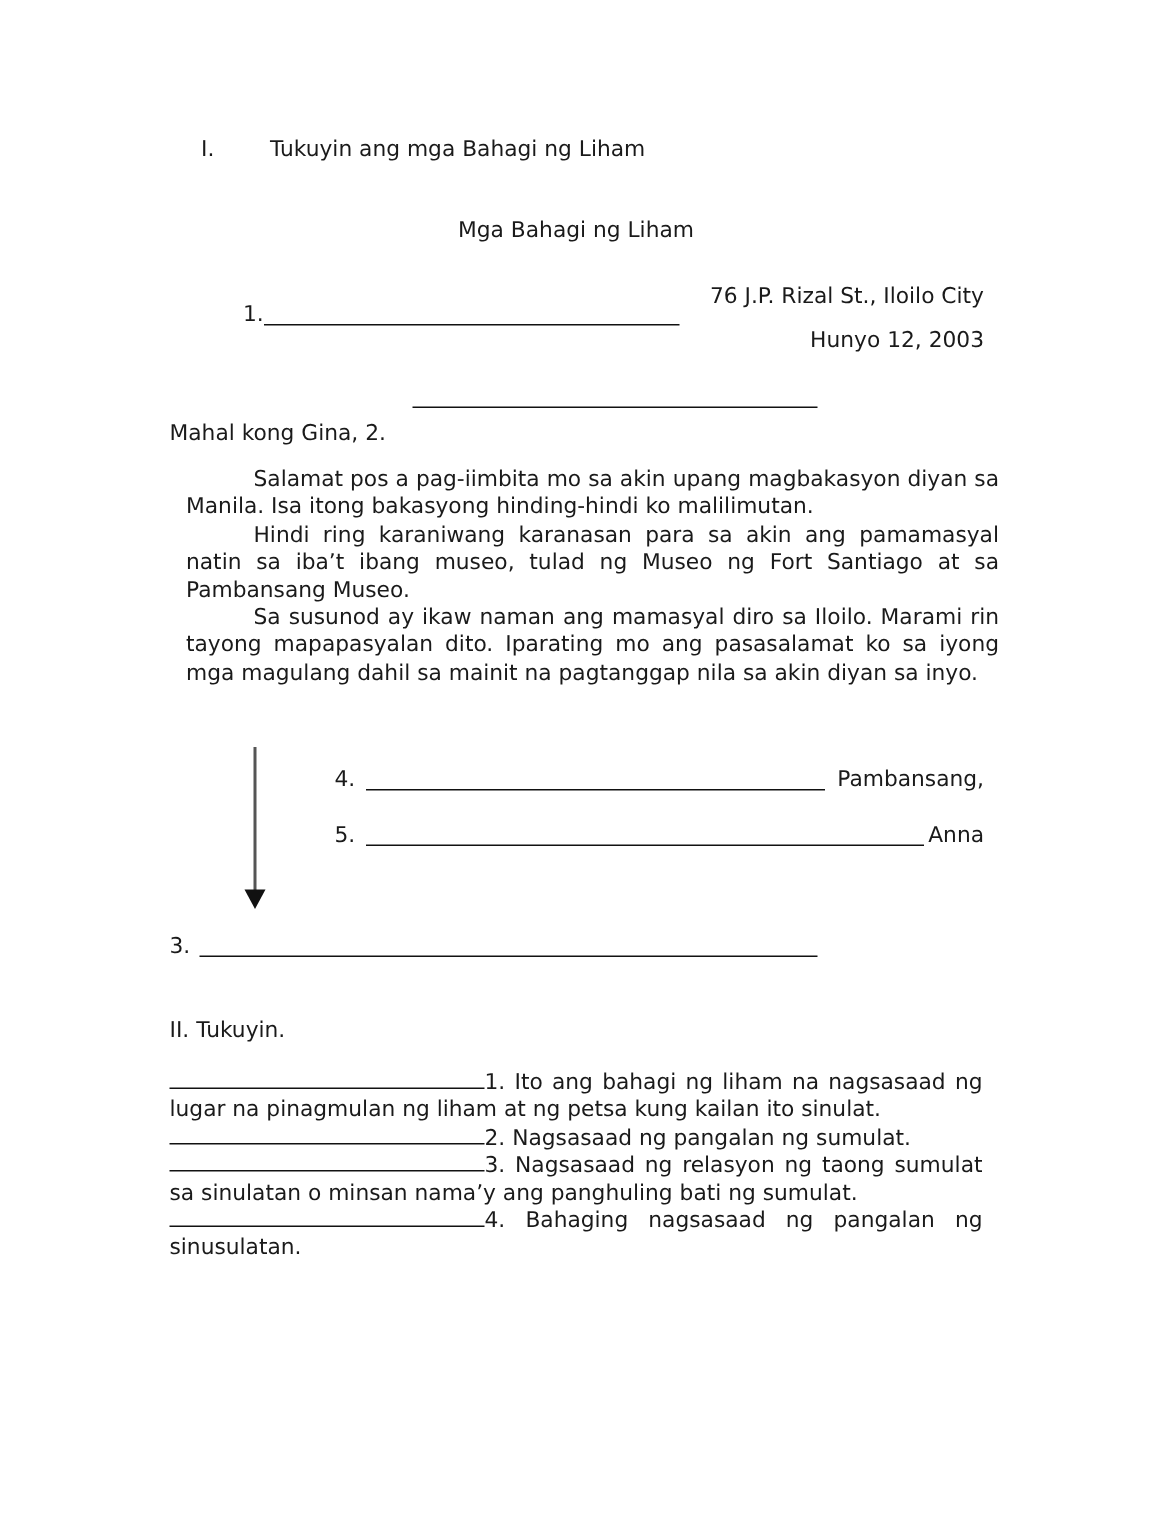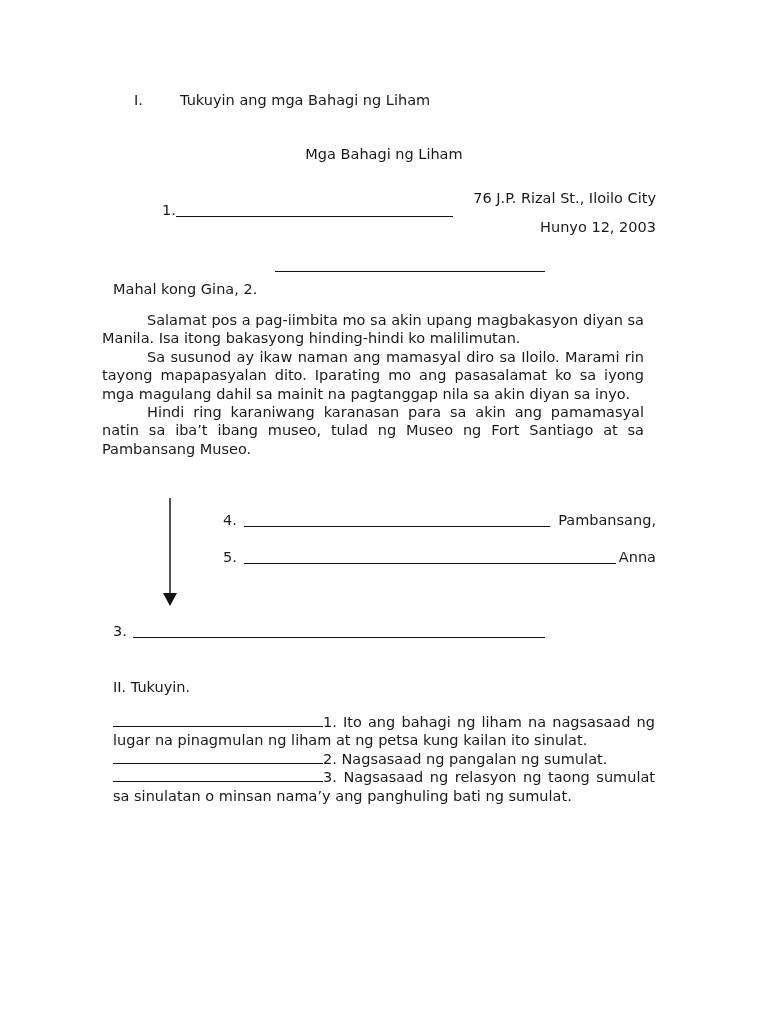--- a/index.html
+++ b/index.html
@@ -1,19 +1,19 @@
 <!DOCTYPE html>
 <html><head>
 <meta charset="utf-8">
 <style>
   html, body { margin:0; padding:0; background:#ffffff; }
   body { width:768px; height:1024px; position:relative; overflow:hidden;
          font-family:"DejaVu Sans", sans-serif; color:#1a1a1a; font-size:14.5px; }
   .abs { position:absolute; white-space:nowrap; }
-  .para { position:absolute; left:102px; width:542px; line-height:18.4px; text-align:justify; }
+  .para { position:absolute; left:124px; width:542px; line-height:18.4px; text-align:justify; }
   .para p { margin:0; text-indent:45px; }
   .tk { position:absolute; left:113px; width:542px; line-height:18.4px; text-align:justify; }
   .tk p { margin:0; }
   .tk .ln { display:inline-block; width:210px; border-bottom:1px solid #111; height:12px; }
 </style>
 </head>
 <body>
 
 <div class="abs" style="left:134px; top:92px;">I.</div>
 <div class="abs" style="left:180px; top:92px;">Tukuyin ang mga Bahagi ng Liham</div>
@@ -22,22 +22,22 @@
 <div class="abs" style="left:162px; top:202px;">1.</div>
 <div class="abs" style="left:176px; top:216px; width:277px; border-bottom:1px solid #111;"></div>
 <div class="abs" style="right:112px; top:190px;">76 J.P. Rizal St., Iloilo City</div>
 <div class="abs" style="right:112px; top:219px;text-align:right;">Hunyo 12, 2003</div>
 
 <div class="abs" style="left:113px; top:257px;margin-top:24px;">Mahal kong Gina, 2.</div>
 <div class="abs" style="left:275px; top:271px; width:270px; border-bottom:1px solid #111;"></div>
 
 <div class="para" style="top:311px;">
   <p>Salamat pos a pag-iimbita mo sa akin upang magbakasyon diyan sa Manila. Isa itong bakasyong hinding-hindi ko malilimutan.</p>
+  <p>Hindi ring karaniwang karanasan para sa akin ang pamamasyal natin sa iba’t ibang museo, tulad ng Museo ng Fort Santiago at sa Pambansang Museo.</p>
   <p>Sa susunod ay ikaw naman ang mamasyal diro sa Iloilo. Marami rin tayong mapapasyalan dito. Iparating mo ang pasasalamat ko sa iyong mga magulang dahil sa mainit na pagtanggap nila sa akin diyan sa inyo.</p>
-  <p>Hindi ring karaniwang karanasan para sa akin ang pamamasyal natin sa iba’t ibang museo, tulad ng Museo ng Fort Santiago at sa Pambansang Museo.</p>
 </div>
 
 <div class="abs" style="left:169px; top:498px; width:2px; height:96px; background:#555;"></div>
 <div class="abs" style="left:163px; top:593px; width:0; height:0; border-left:7px solid transparent; border-right:7px solid transparent; border-top:13px solid #111;"></div>
 
 <div class="abs" style="left:223px; top:512px;">4.</div>
 <div class="abs" style="left:244px; top:526px; width:306px; border-bottom:1px solid #111;"></div>
 <div class="abs" style="right:112px; top:512px;">Pambansang,</div>
 
 <div class="abs" style="left:223px; top:549px;">5.</div>
@@ -46,13 +46,14 @@
 
 <div class="abs" style="left:113px; top:623px;">3.</div>
 <div class="abs" style="left:133px; top:637px; width:412px; border-bottom:1px solid #111;"></div>
 
 <div class="abs" style="left:113px; top:679px;">II. Tukuyin.</div>
 
 <div class="tk" style="top:713px;">
   <p><span class="ln"></span><span>1. Ito ang bahagi ng liham na nagsasaad ng lugar na pinagmulan ng liham at ng petsa kung kailan ito sinulat.</span></p>
   <p><span class="ln"></span><span>2. Nagsasaad ng pangalan ng sumulat.</span></p>
   <p><span class="ln"></span><span>3. Nagsasaad ng relasyon ng taong sumulat sa sinulatan o minsan nama’y ang panghuling bati ng sumulat.</span></p>
+  <p><span class="ln"></span><span>4. Bahaging nagsasaad ng pangalan ng sinusulatan.</span></p>
 </div>
 
 </body></html>

